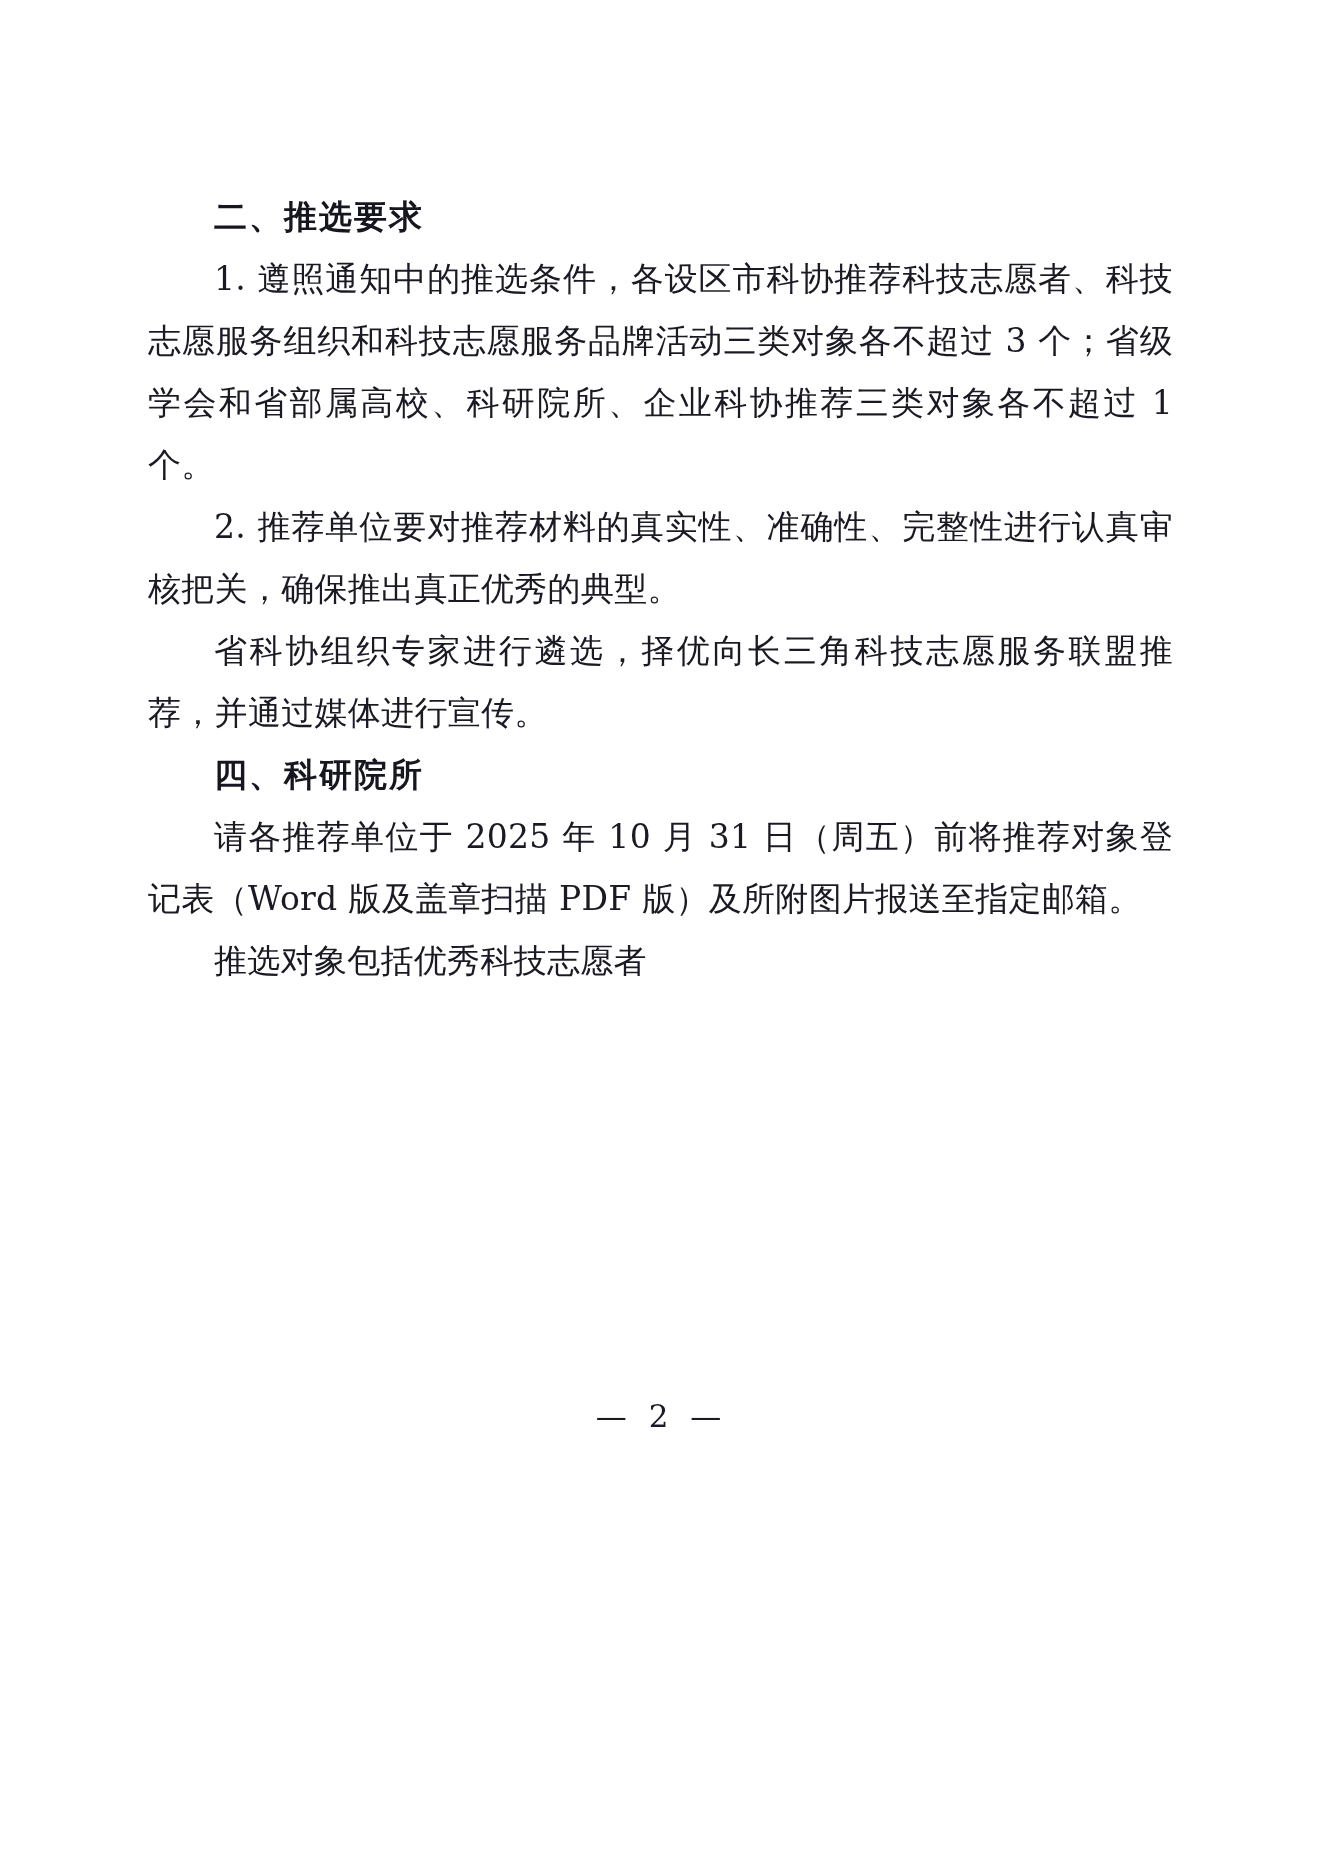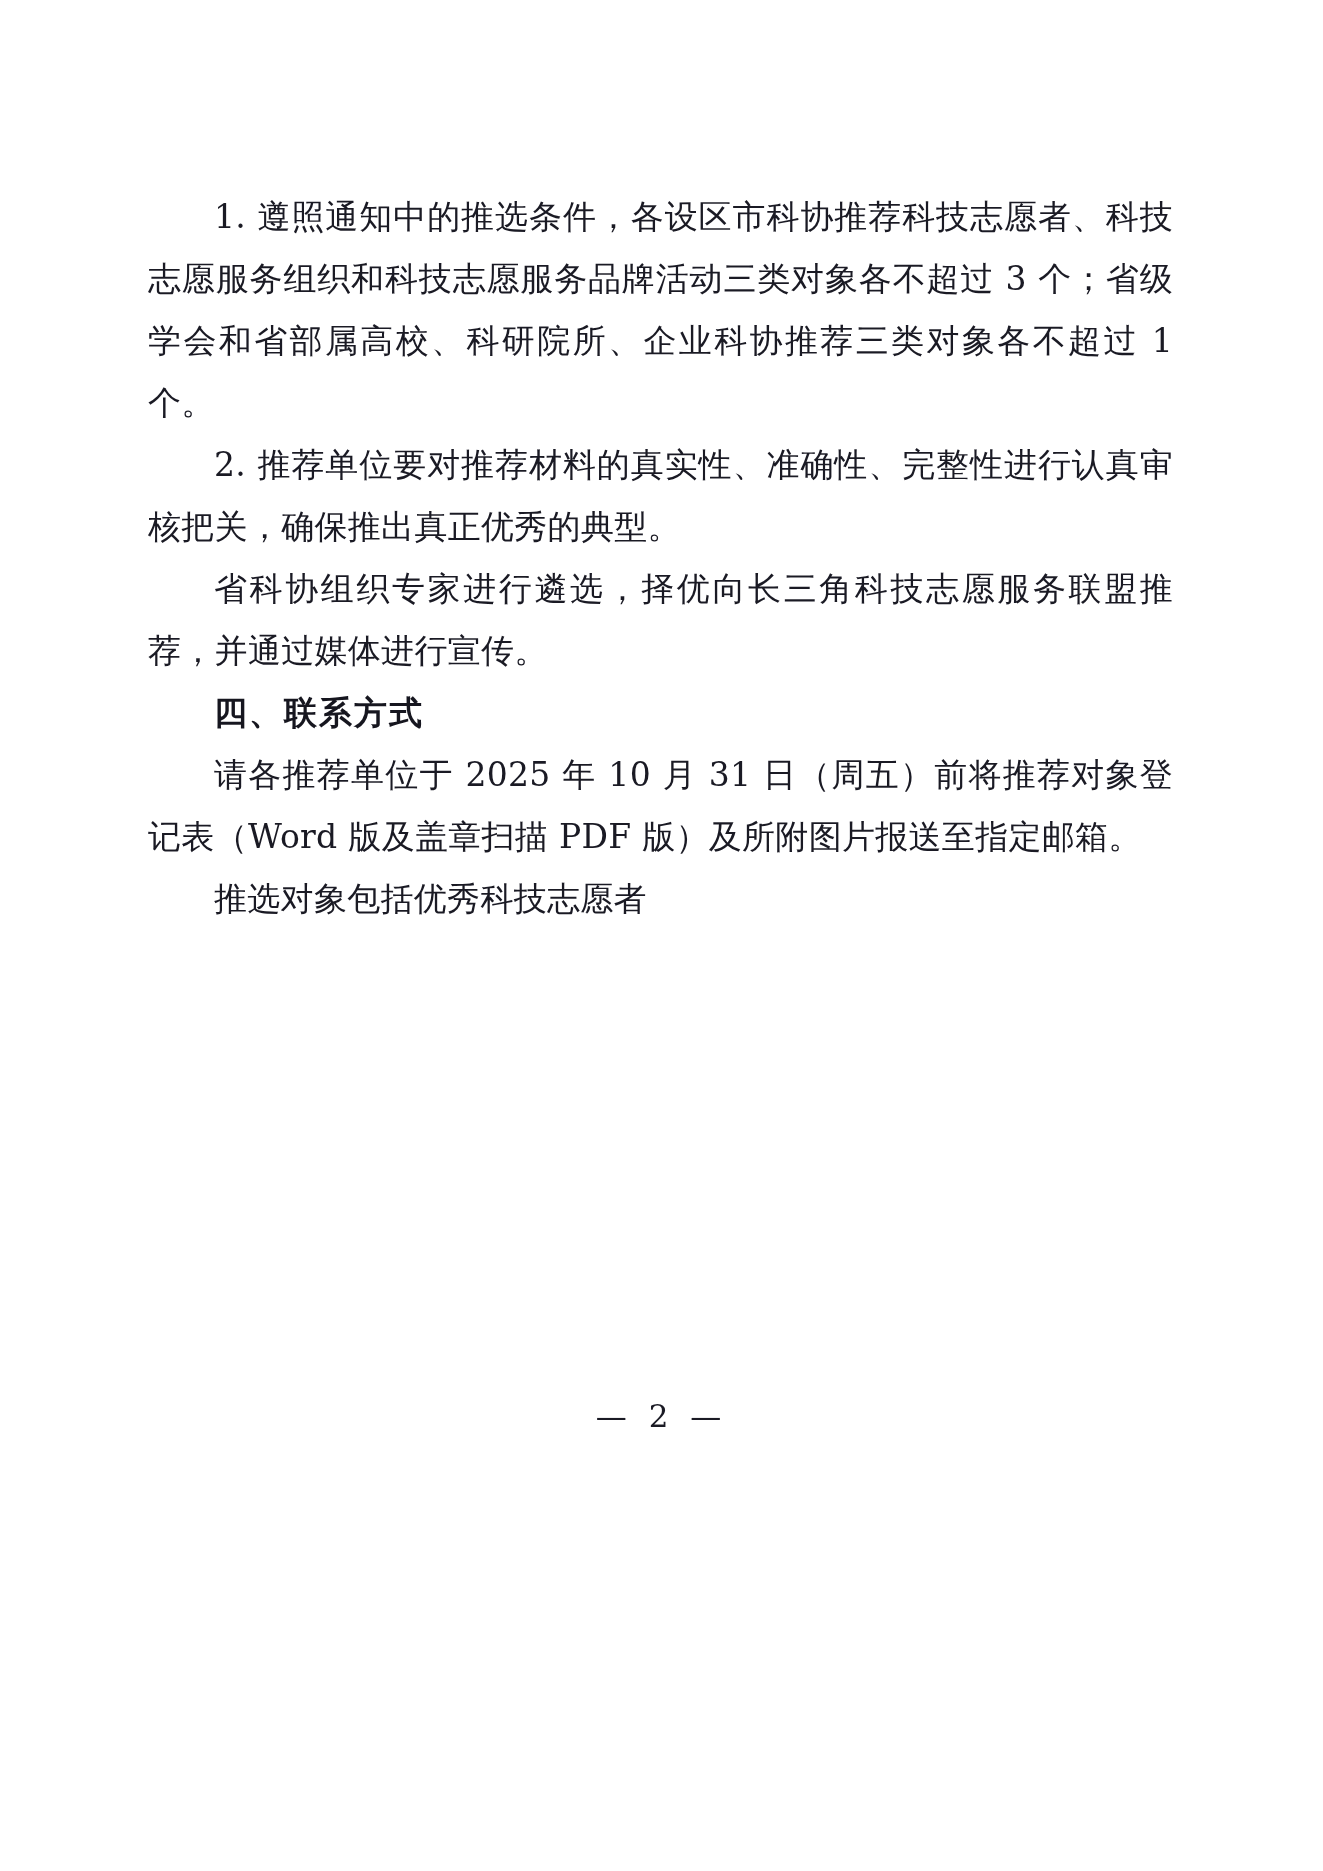--- a/index.html
+++ b/index.html
@@ -68,30 +68,31 @@
   }
 </style>
 </head>
 <body>
 
 <div class="page">
 
   <div class="doc-body">
 
 
+    <p class="heading">二、推选要求</p>
 
     <p class="para indent">1. 遵照通知中的推选条件，各设区市科协推荐科技志愿者、科技志愿服务组织和科技志愿服务品牌活动三类对象各不超过 3 个；省级学会和省部属高校、科研院所、企业科协推荐三类对象各不超过 1 个。</p>
 
     <p class="para indent">2. 推荐单位要对推荐材料的真实性、准确性、完整性进行认真审核把关，确保推出真正优秀的典型。</p>
 
 
 
     <p class="para indent">省科协组织专家进行遴选，择优向长三角科技志愿服务联盟推荐，并通过媒体进行宣传。</p>
 
-    <p class="heading">四、联系方式</p>
+    <p class="heading">四、科研院所</p>
 
     <p class="para indent">请各推荐单位于 2025 年 10 月 31 日（周五）前将推荐对象登记表（Word 版及盖章扫描 PDF 版）及所附图片报送至指定邮箱。</p>
 
 
     <p class="plain">推选对象包括优秀科技志愿者</p>
 
   </div>
 
   <div class="footer">
     <span class="page-num">— 2 —</span>

